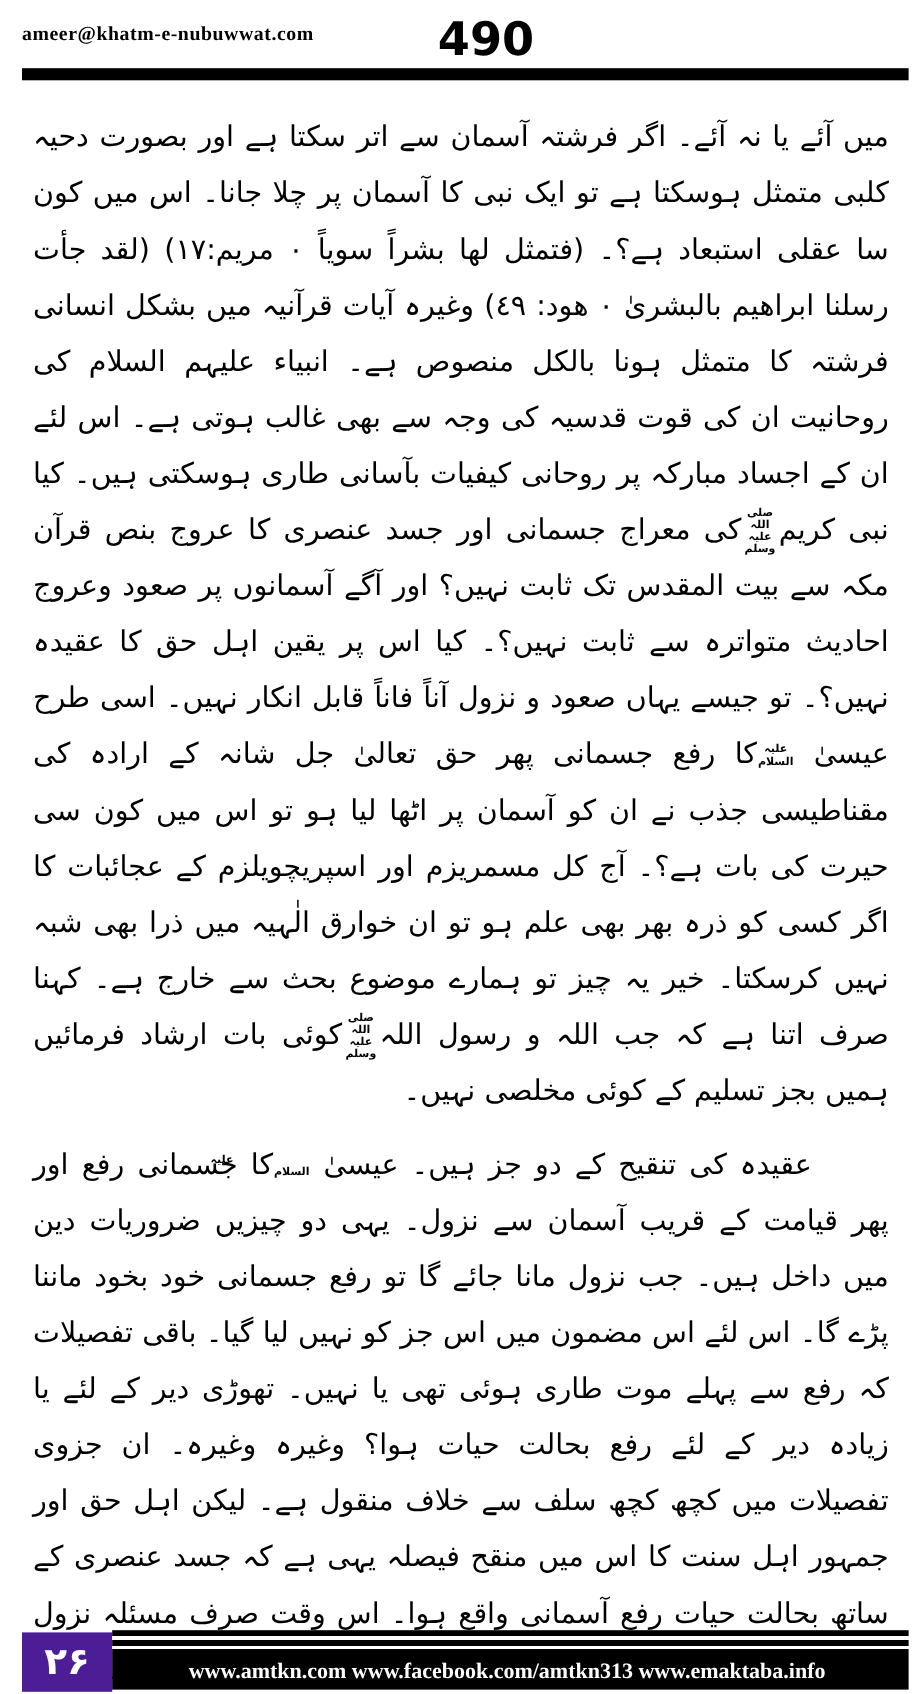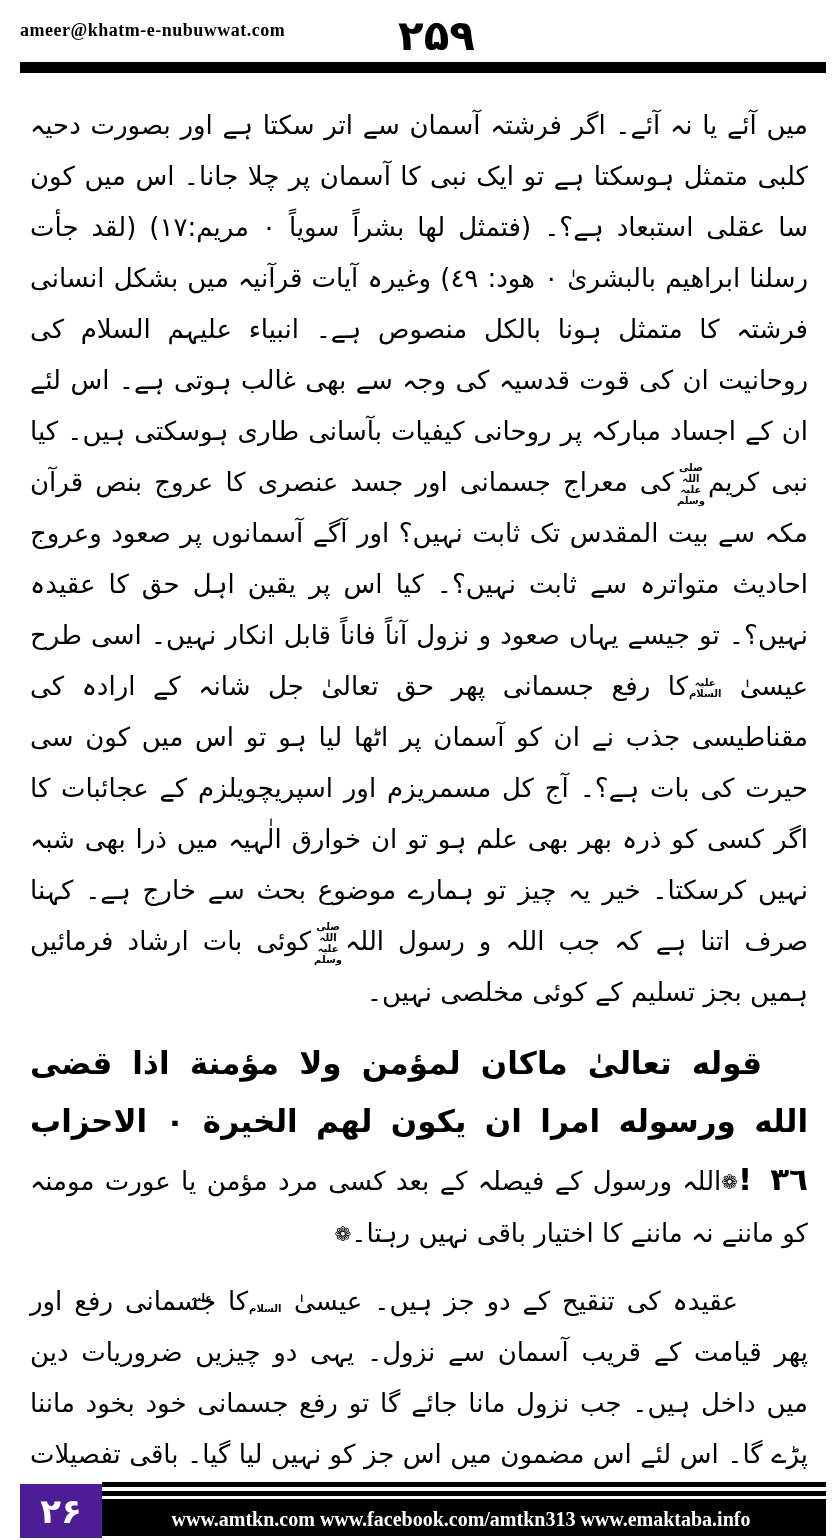--- a/index.html
+++ b/index.html
@@ -56,30 +56,29 @@
     color:#fff;font-family:"Liberation Serif",serif;font-weight:bold;font-size:20px;
   }
 </style>
 </head>
 <body>
 
 <div class="page">
 
   <div class="hdr">
     <div class="hdr-email">ameer@khatm-e-nubuwwat.com</div>
-    <div class="hdr-num">۲۵۹</div>
+    <div class="hdr-num">490</div>
   </div>
 
   <div class="rule"></div>
 
   <div class="bodytext">
 
     <p><span>میں آئے یا نہ آئے۔ اگر فرشتہ آسمان سے اتر سکتا ہے اور بصورت دحیہ کلبی متمثل ہوسکتا ہے تو ایک نبی کا آسمان پر چلا جانا۔ اس میں کون سا عقلی استبعاد ہے؟۔ (فتمثل لها بشراً سوياً ۰ مريم:۱۷) (لقد جأت رسلنا ابراهيم بالبشرىٰ ۰ هود: ٤٩) وغیرہ آیات قرآنیہ میں بشکل انسانی فرشتہ کا متمثل ہونا بالکل منصوص ہے۔ انبیاء علیہم السلام کی روحانیت ان کی قوت قدسیہ کی وجہ سے بھی غالب ہوتی ہے۔ اس لئے ان کے اجساد مبارکہ پر روحانی کیفیات بآسانی طاری ہوسکتی ہیں۔ کیا نبی کریم</span><span class="hon">صلی اللہ علیہ وسلم</span><span>کی معراج جسمانی اور جسد عنصری کا عروج بنص قرآن مکہ سے بیت المقدس تک ثابت نہیں؟ اور آگے آسمانوں پر صعود وعروج احادیث متواترہ سے ثابت نہیں؟۔ کیا اس پر یقین اہل حق کا عقیدہ نہیں؟۔ تو جیسے یہاں صعود و نزول آناً فاناً قابل انکار نہیں۔ اسی طرح عیسیٰ</span> <span class="hon">علیہ السلام</span><span>کا رفع جسمانی پھر حق تعالیٰ جل شانہ کے ارادہ کی مقناطیسی جذب نے ان کو آسمان پر اٹھا لیا ہو تو اس میں کون سی حیرت کی بات ہے؟۔ آج کل مسمریزم اور اسپریچویلزم کے عجائبات کا اگر کسی کو ذرہ بھر بھی علم ہو تو ان خوارق الٰہیہ میں ذرا بھی شبہ نہیں کرسکتا۔ خیر یہ چیز تو ہمارے موضوع بحث سے خارج ہے۔ کہنا صرف اتنا ہے کہ جب اللہ و رسول اللہ</span><span class="hon">صلی اللہ علیہ وسلم</span><span>کوئی بات ارشاد فرمائیں ہمیں بجز تسلیم کے کوئی مخلصی نہیں۔</span></p>
 
-    <p class="quote"><span class="naskh">قوله تعالىٰ ماكان لمؤمن ولا مؤمنة اذا قضى الله ورسوله امرا ان يكون لهم الخيرة ۰ الاحزاب ٣٦ !</span><span class="orn">❁</span><span>اللہ ورسول کے فیصلہ کے بعد کسی مرد مؤمن یا عورت مومنہ کو ماننے نہ ماننے کا اختیار باقی نہیں رہتا۔</span><span class="orn">❁</span></p>
 
     <p class="indent"><span>عقیدہ کی تنقیح کے دو جز ہیں۔ عیسیٰ</span> <span class="hon">علیہ السلام</span><span>کا جسمانی رفع اور پھر قیامت کے قریب آسمان سے نزول۔ یہی دو چیزیں ضروریات دین میں داخل ہیں۔ جب نزول مانا جائے گا تو رفع جسمانی خود بخود ماننا پڑے گا۔ اس لئے اس مضمون میں اس جز کو نہیں لیا گیا۔ باقی تفصیلات کہ رفع سے پہلے موت طاری ہوئی تھی یا نہیں۔ تھوڑی دیر کے لئے یا زیادہ دیر کے لئے رفع بحالت حیات ہوا؟ وغیرہ وغیرہ۔ ان جزوی تفصیلات میں کچھ کچھ سلف سے خلاف منقول ہے۔ لیکن اہل حق اور جمہور اہل سنت کا اس میں منقح فیصلہ یہی ہے کہ جسد عنصری کے ساتھ بحالت حیات رفع آسمانی واقع ہوا۔ اس وقت صرف مسئلہ نزول کو اصولی حیثیت سے واضح کرنا تھا۔ اتنا عرض کر دیا گیا۔ اس پر اکتفا کی جاتی ہے۔ توقع ہے کہ طالب حق کے لئے اتنا لکھنا کافی ہوگا۔</span></p>
 
   </div>
 
   <div class="ftr">
     <div class="ftr-num">۲۶</div>
     <div class="ftr-bar">
       <div class="ftr-urls">www.amtkn.com www.facebook.com/amtkn313 www.emaktaba.info</div>
     </div>

